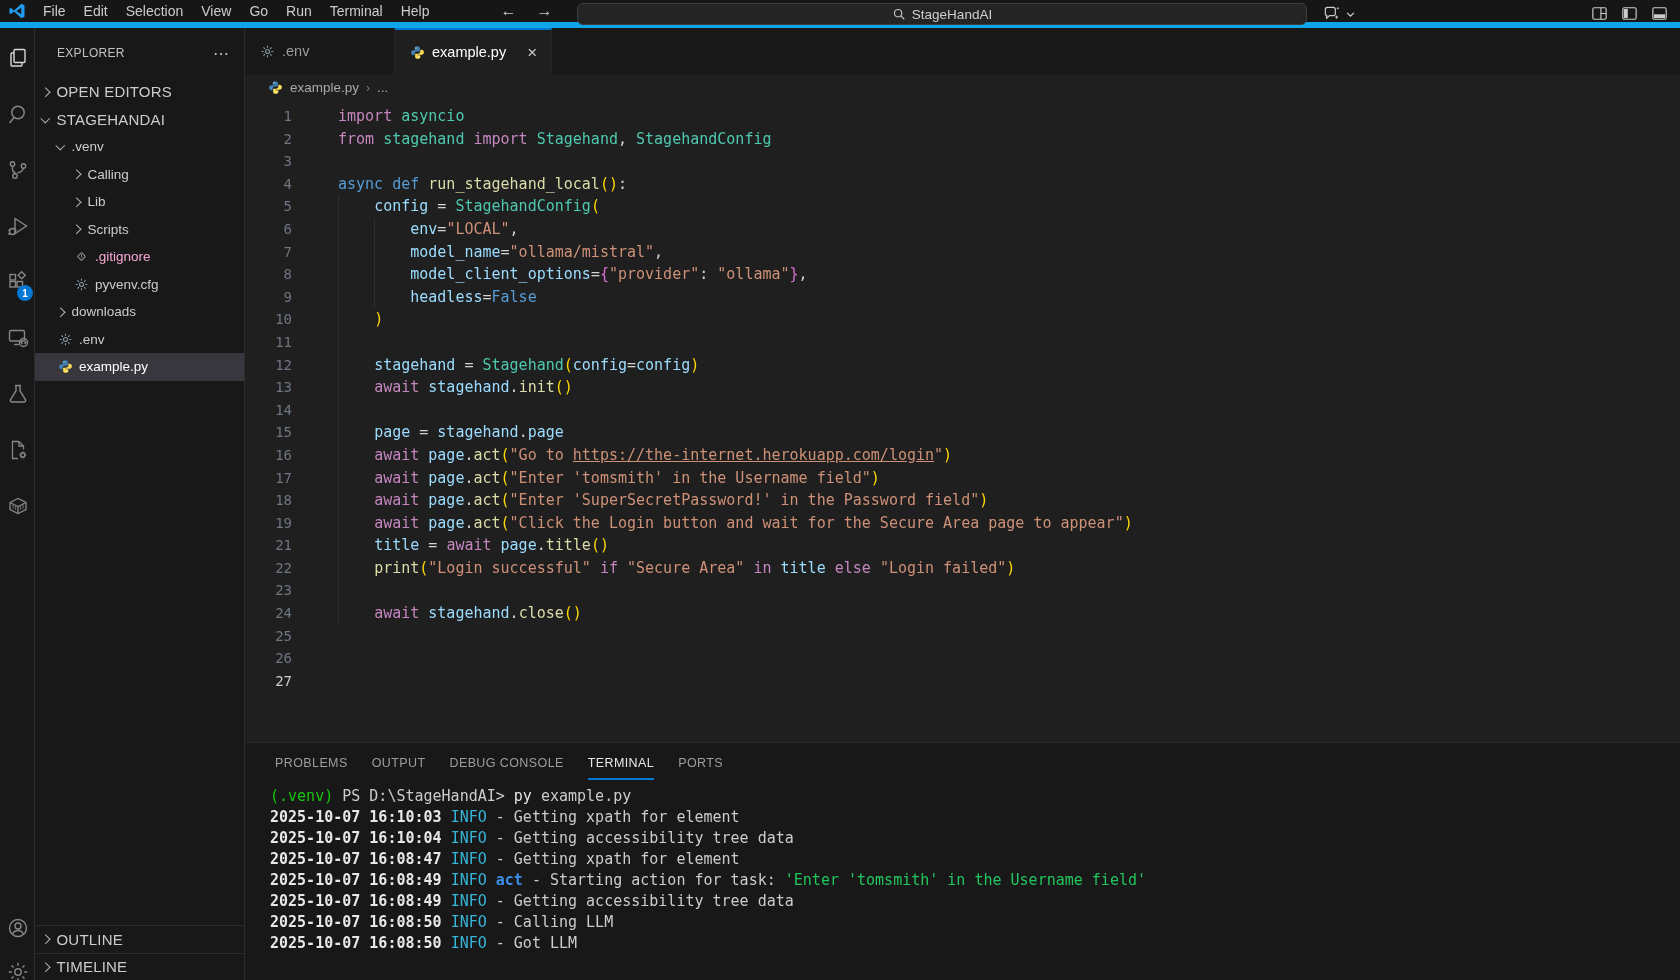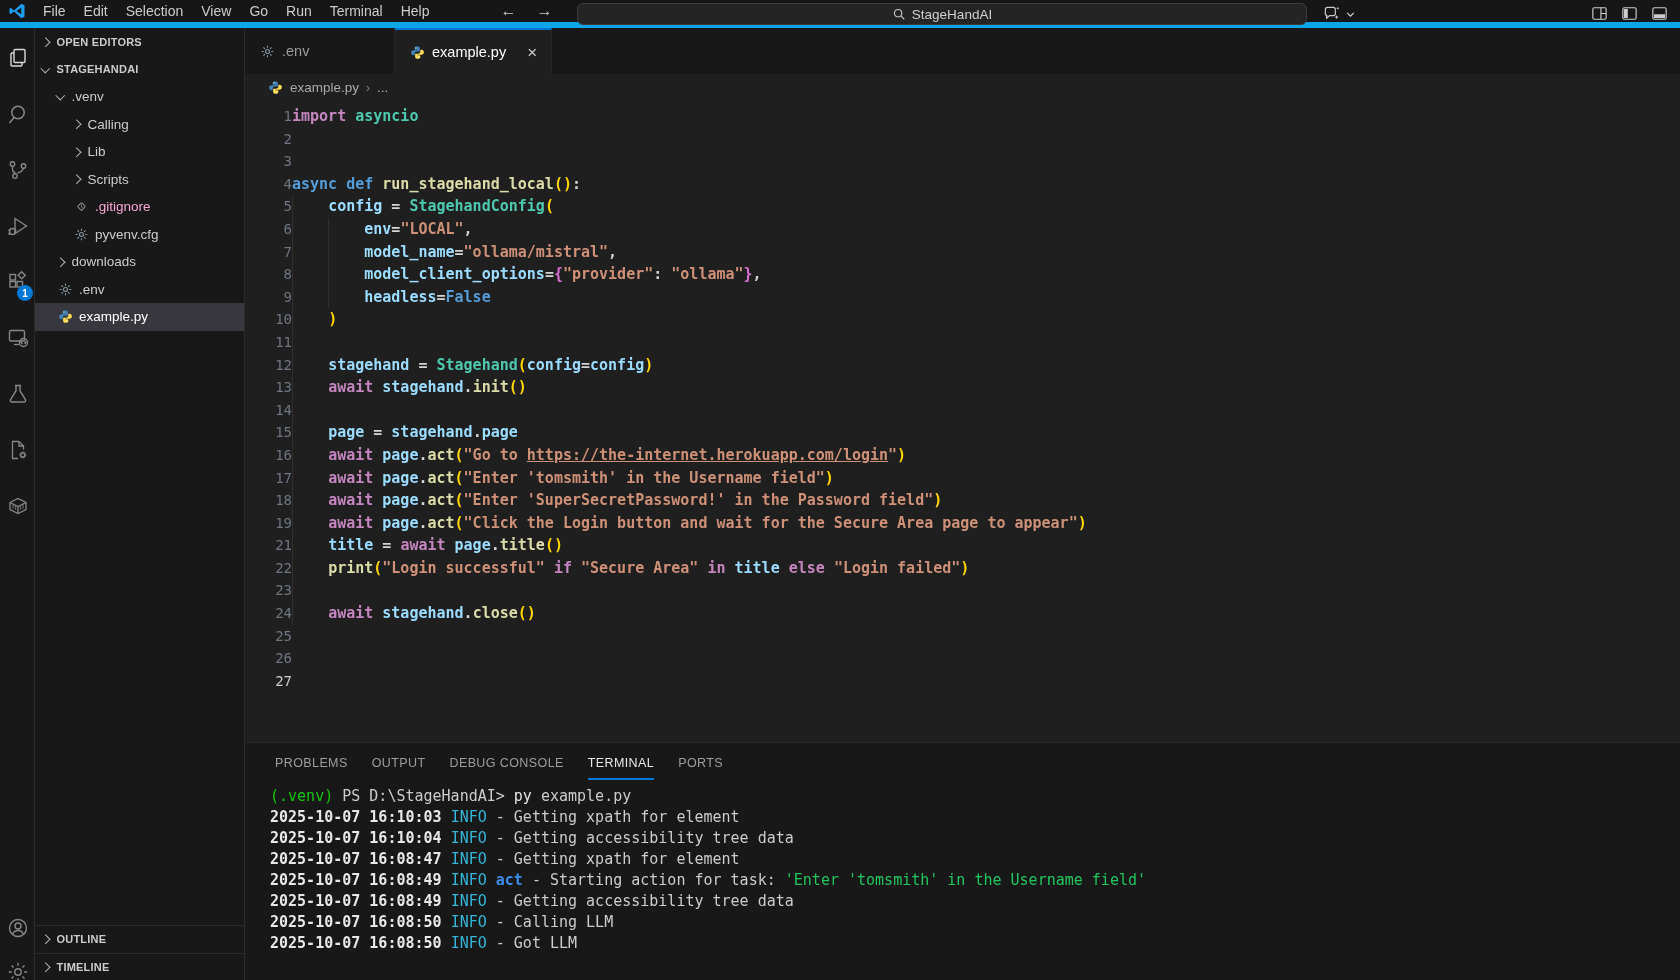--- a/index.html
+++ b/index.html
@@ -36,21 +36,21 @@
     align-items:center;justify-content:center;}
 
   
   .sidebar{position:absolute;left:35px;top:28px;width:210px;height:952px;background:#181818;
     border-right:1px solid #2b2b2b;}
   .sb-header{height:50px;display:flex;align-items:center;padding:0 14px 0 22px;}
   .sb-title{font-size:12px;letter-spacing:.3px;color:#c2c2c2;flex:1;}
   .more{color:#c2c2c2;font-size:16px;letter-spacing:1px;}
   .sb-row{height:27.5px;display:flex;align-items:center;gap:6px;font-size:13.5px;color:#cccccc;
     padding-left:22px;white-space:nowrap;overflow:hidden;}
-  .sb-row.section{font-weight:bold;font-size:11px;padding-left:7px;height:27.5px;letter-spacing:.2px;}
+  .sb-row.section{font-weight:normal;font-size:15px;padding-left:7px;height:27.5px;letter-spacing:.2px;}
   .sb-row.selected{background:#37373d;color:#ffffff;}
   .sb-row .dim{color:#f9a8d4;}
   .chev{display:inline-block;width:6.5px;height:6.5px;border-right:1.6px solid #b5b5b5;
     border-bottom:1.6px solid #b5b5b5;flex:none;}
   .chev.right{transform:rotate(-45deg);margin-right:2px;}
   .chev.down{transform:rotate(45deg);margin-top:-3px;margin-right:2px;}
   .f-icon{width:16px;height:16px;flex:none;display:inline-flex;align-items:center;justify-content:center;}
   .sb-bottom{position:absolute;left:0;bottom:0;width:100%;}
   .sb-bottom .sb-row{border-top:1px solid #2b2b2b;}
 
@@ -62,21 +62,21 @@
   .tab.active{background:#1f1f1f;color:#ffffff;border-top:2px solid var(--accent,#0078d4);}
   .tab .close{margin-left:14px;font-size:17px;color:#cccccc;line-height:1;}
   .breadcrumb{height:27px;display:flex;align-items:center;gap:7px;padding-left:22px;
     font-size:13.5px;color:#a9a9a9;}
   .breadcrumb .sep{color:#7a7a7a;font-size:12px;}
   .code-area{font-family:"DejaVu Sans Mono","Liberation Mono",monospace;font-size:15px;
     padding-top:4px;}
   .code-line{display:flex;height:22.6px;line-height:22.6px;white-space:pre;}
   .ln{width:47px;text-align:right;color:#6e7681;font-size:14px;flex:none;}
   .ln.active{color:#cccccc;}
-  .lc{position:relative;white-space:pre;font-weight:bold;}
+  .lc{margin-left:46px;position:relative;white-space:pre;}
   .guide{position:absolute;top:0;bottom:0;width:0;border-left:1px solid #2f2f2f;}
   .tk-k{color:#C586C0;} .tk-b{color:#569CD6;} .tk-c{color:#4EC9B0;} .tk-v{color:#9CDCFE;}
   .tk-f{color:#DCDCAA;} .tk-s{color:#CE9178;} .tk-p{color:#D4D4D4;}
   .tk-g{color:#FFD700;} .tk-m{color:#DA70D6;}
   .tk-u{color:#CE9178;text-decoration:underline;}
 
   
   .panel{position:absolute;left:245px;top:742px;width:1435px;height:238px;background:#181818;
     border-top:1px solid #2b2b2b;overflow:hidden;}
   .panel-tabs{height:40px;display:flex;align-items:center;gap:24px;padding-left:30px;}
@@ -238,20 +238,24 @@
         <div class="act-item">
           <svg viewBox="0 0 24 24" width="24" height="24" fill="none" stroke="currentColor" stroke-width="1.4">
             <circle cx="12" cy="12" r="3.2"></circle>
             <path d="M12 2.8v3M12 18.2v3M2.8 12h3M18.2 12h3M5.5 5.5l2.1 2.1M16.4 16.4l2.1 2.1M18.5 5.5l-2.1 2.1M7.6 16.4l-2.1 2.1"></path>
           </svg>
         </div>
       </div>
   </div>
 
   <div class="sidebar">
+    <div class="sb-header">
+      <span class="sb-title">EXPLORER</span>
+      <span class="more">⋯</span>
+    </div>
     <div class="sb-row section">
       <span class="chev right"></span>
       <span>OPEN EDITORS</span>
     </div>
     <div class="sb-row section">
       <span class="chev down"></span>
       <span>STAGEHANDAI</span>
     </div>
     <div>
         <div class="sb-row" style="padding-left: 22px;">
@@ -357,21 +361,21 @@
             <circle cx="6.3" cy="3.1" r=".55" fill="#fff"></circle>
             <circle cx="9.7" cy="12.9" r=".55" fill="#fff"></circle>
           </svg>
         </span>
       <span>example.py</span>
       <span class="sep">›</span>
       <span>...</span>
     </div>
     <div class="code-area">
         <div class="code-line"><span class="ln">1</span><span class="lc"><span class="tk-k">import</span><span class="tk-p"> </span><span class="tk-c">asyncio</span></span></div>
-        <div class="code-line"><span class="ln">2</span></div>
+        <div class="code-line"><span class="ln">2</span><span class="lc"><span class="tk-k">from</span><span class="tk-p"> </span><span class="tk-c">stagehand</span><span class="tk-p"> </span><span class="tk-k">import</span><span class="tk-p"> </span><span class="tk-c">Stagehand</span><span class="tk-p">, </span><span class="tk-c">StagehandConfig</span></span></div>
         <div class="code-line"><span class="ln">3</span><span class="lc"></span></div>
         <div class="code-line"><span class="ln">4</span><span class="lc"><span class="tk-b">async</span><span class="tk-p"> </span><span class="tk-b">def</span><span class="tk-p"> </span><span class="tk-f">run_stagehand_local</span><span class="tk-g">()</span><span class="tk-p">:</span></span></div>
         <div class="code-line"><span class="ln">5</span><span class="lc"><div class="guide" style="left: 0ch;"></div><span class="tk-p">    </span><span class="tk-v">config</span><span class="tk-p"> = </span><span class="tk-c">StagehandConfig</span><span class="tk-g">(</span></span></div>
         <div class="code-line"><span class="ln">6</span><span class="lc"><div class="guide" style="left: 0ch;"></div><div class="guide" style="left: 4ch;"></div><span class="tk-p">        </span><span class="tk-v">env</span><span class="tk-p">=</span><span class="tk-s">"LOCAL"</span><span class="tk-p">,</span></span></div>
         <div class="code-line"><span class="ln">7</span><span class="lc"><div class="guide" style="left: 0ch;"></div><div class="guide" style="left: 4ch;"></div><span class="tk-p">        </span><span class="tk-v">model_name</span><span class="tk-p">=</span><span class="tk-s">"ollama/mistral"</span><span class="tk-p">,</span></span></div>
         <div class="code-line"><span class="ln">8</span><span class="lc"><div class="guide" style="left: 0ch;"></div><div class="guide" style="left: 4ch;"></div><span class="tk-p">        </span><span class="tk-v">model_client_options</span><span class="tk-p">=</span><span class="tk-m">{</span><span class="tk-s">"provider"</span><span class="tk-p">: </span><span class="tk-s">"ollama"</span><span class="tk-m">}</span><span class="tk-p">,</span></span></div>
         <div class="code-line"><span class="ln">9</span><span class="lc"><div class="guide" style="left: 0ch;"></div><div class="guide" style="left: 4ch;"></div><span class="tk-p">        </span><span class="tk-v">headless</span><span class="tk-p">=</span><span class="tk-b">False</span></span></div>
         <div class="code-line"><span class="ln">10</span><span class="lc"><div class="guide" style="left: 0ch;"></div><span class="tk-p">    </span><span class="tk-g">)</span></span></div>
         <div class="code-line"><span class="ln">11</span><span class="lc"><div class="guide" style="left: 0ch;"></div></span></div>
         <div class="code-line"><span class="ln">12</span><span class="lc"><div class="guide" style="left: 0ch;"></div><span class="tk-p">    </span><span class="tk-v">stagehand</span><span class="tk-p"> = </span><span class="tk-c">Stagehand</span><span class="tk-g">(</span><span class="tk-v">config</span><span class="tk-p">=</span><span class="tk-v">config</span><span class="tk-g">)</span></span></div>

